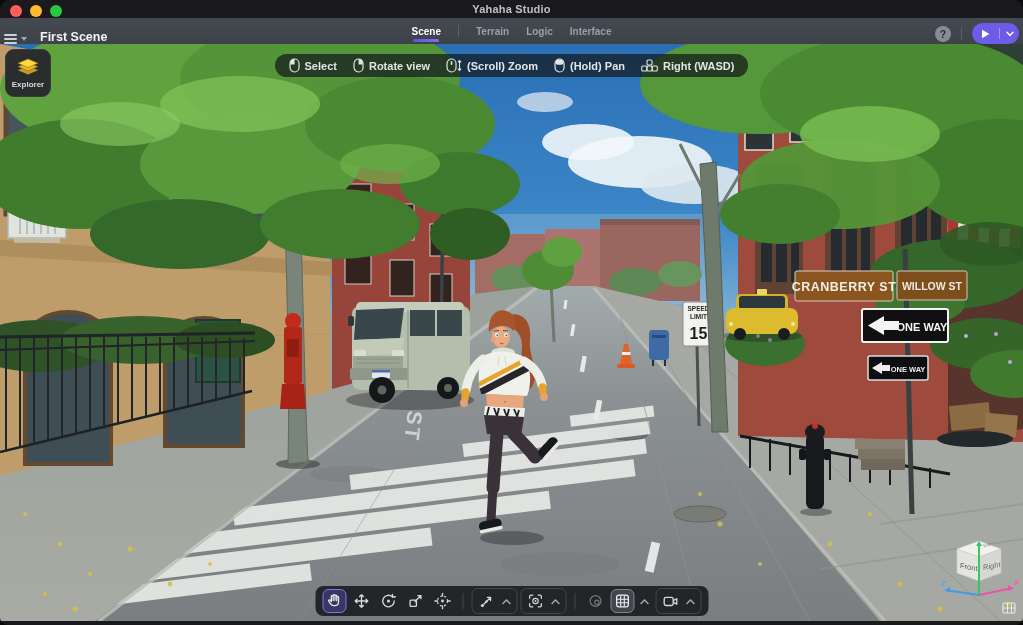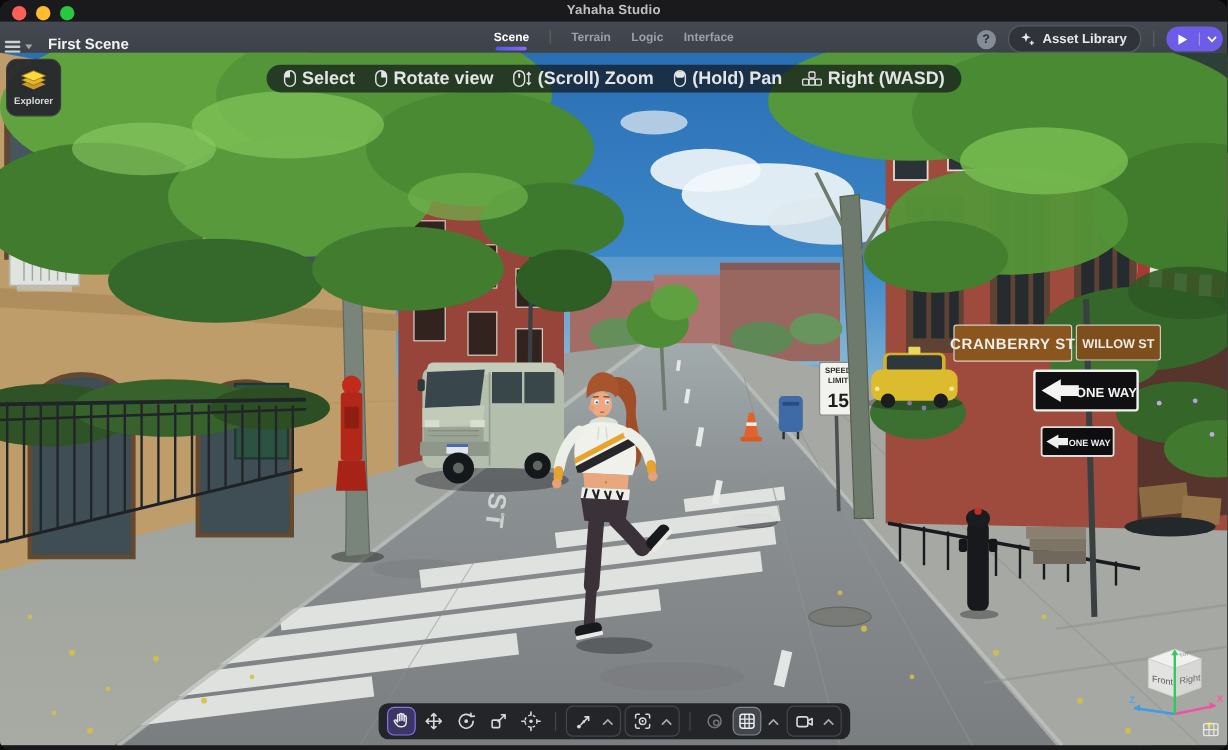--- a/index.html
+++ b/index.html
@@ -38,21 +38,21 @@
 
   
   .viewport{position:relative;width:1023px;height:577px;background:#6f8f6f;}
   .viewport > svg.scene{position:absolute;inset:0;display:block;}
 
   .explorer-btn{position:absolute;top:5px;left:5px;width:44px;height:46px;background:rgba(40,41,45,.96);border:1px solid #3a3b40;border-radius:9px;display:flex;flex-direction:column;align-items:center;justify-content:center;gap:3px;cursor:pointer;z-index:5;}
   .explorer-btn .lbl{font-size:8px;color:#d8d9db;font-weight:600;}
 
   .hintbar{position:absolute;top:10px;left:50%;transform:translateX(-50%);height:23px;background:rgba(17,21,26,.70);border-radius:12px;display:flex;align-items:center;gap:16px;padding:0 14px;z-index:5;}
   .hint{display:flex;align-items:center;gap:5px;}
-  .hint .lbl{font-size:15px;color:#e2e4e6;font-weight:600;white-space:nowrap;}
+  .hint .lbl{font-size:11px;color:#e2e4e6;font-weight:600;white-space:nowrap;}
 
   .btoolbar{position:absolute;bottom:5px;left:50%;transform:translateX(-50%);height:30px;background:rgba(32,33,37,.96);border-radius:8px;display:flex;align-items:center;padding:0 7px;gap:3px;z-index:5;}
   .tool{width:24px;height:24px;border-radius:6px;display:flex;align-items:center;justify-content:center;cursor:pointer;border:1.5px solid transparent;box-sizing:border-box;}
   .tool--active{background:rgba(118,102,255,.28);border-color:#8274f2;}
   .tool--lit{background:#43464c;border:1px solid #83868d;}
   .tool--dim{opacity:.45;}
   .tool-group{display:flex;align-items:center;border:1px solid #45474d;border-radius:6px;height:24px;padding:0 2px;gap:1px;}
   .tool-chev{width:15px;height:24px;display:flex;align-items:center;justify-content:center;cursor:pointer;}
   .bt-div{width:1px;height:16px;background:#46484e;margin:0 5px;}
 
@@ -88,27 +88,20 @@
     <div class="tabs">
       <div class="tab tab--active">Scene</div>
       <div class="tab-div"></div>
       <div class="tab">Terrain</div>
       <div class="tab">Logic</div>
       <div class="tab">Interface</div>
     </div>
 
     <div class="appbar-right">
       <div class="help-btn">?</div>
-      <div class="asset-btn">
-        <svg width="13" height="13" viewBox="0 0 13 13">
-          <path d="M5 1 L6.1 4 L9 5 L6.1 6 L5 9 L3.9 6 L1 5 L3.9 4 Z" fill="#e8e9eb"></path>
-          <path d="M9.8 8 v3.6 M8 9.8 h3.6" stroke="#e8e9eb" stroke-width="1.1"></path>
-        </svg>
-        <span>Asset Library</span>
-      </div>
       <div class="bar-div"></div>
       <div class="play-btn">
         <div class="play-main">
           <svg width="9" height="10" viewBox="0 0 9 10">
               <path d="M1 .8 L8.4 5 L1 9.2 Z" fill="#fff"></path>
             </svg>
         </div>
         <div class="play-sep"></div>
         <div class="play-drop">
           <svg width="8" height="6" viewBox="0 0 8 6">

